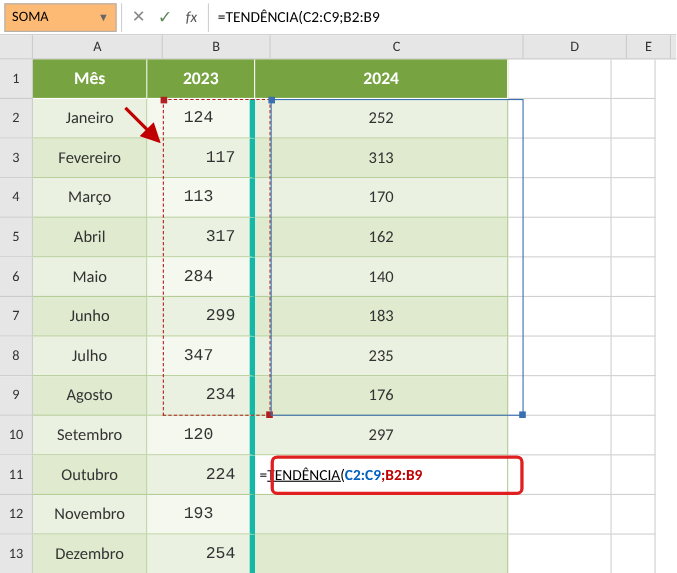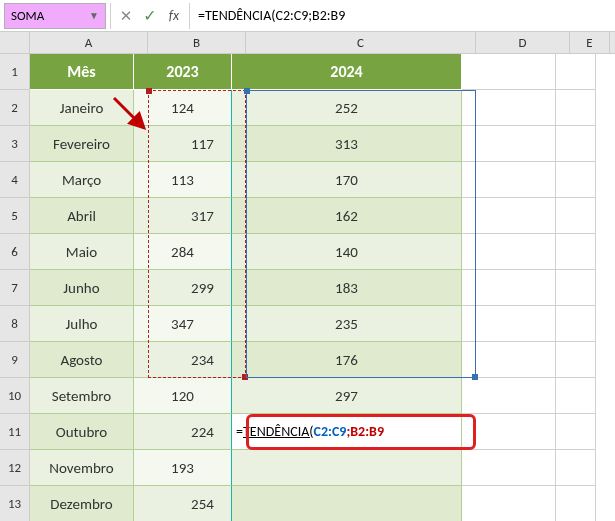--- a/index.html
+++ b/index.html
@@ -22,21 +22,21 @@
     .name-box {
       width: 102px;
       height: 26px;
       border: 1px solid #b0b0b0;
       margin: 2px 4px;
       padding: 2px 6px;
       font-size: 13px;
       display: flex;
       align-items: center;
       justify-content: space-between;
-      background: #f0abfc;
+      background: #fdba74;
     }
     .name-box .dd { color: #666; font-size: 10px; }
     .fx-controls {
       display: flex;
       align-items: center;
       padding: 0 4px;
       gap: 2px;
       border-left: 1px solid #d0d0d0;
       height: 26px;
     }
@@ -121,21 +121,21 @@
     .cell.ce { width: 40px; }
     .hdr {
       background: #77a441;
       color: #fff;
       font-weight: bold;
       font-size: 16px;
       border-right: 1px solid #fff;
       border-bottom: 1px solid #fff;
     }
     .body-a { background: #eaf1e0; border-bottom: 1px solid #b5cd96; border-right: 1px solid #b5cd96; }
-    .body-b { background: #f4f8ee; border-bottom: 1px solid #b5cd96; border-right: 1px solid #14b8a6; }
+    .body-b { background: #f4f8ee; border-bottom: 1px solid #b5cd96; border-right: 5px solid #14b8a6; font-family: Liberation Mono, monospace; }
     .body-c { background: #eaf1e0; border-bottom: 1px solid #b5cd96; border-right: 1px solid #b5cd96; }
     .alt .body-a, .alt .body-c { background: #dfeacf; }
     .alt .body-b { background: #eaf1e0; padding-left: 40px; }
     .range-b {
       position: absolute;
       left: 148px;
       top: 58px;
       width: 98px;
       height: 288px;
       border: 1px dashed #b02020;

